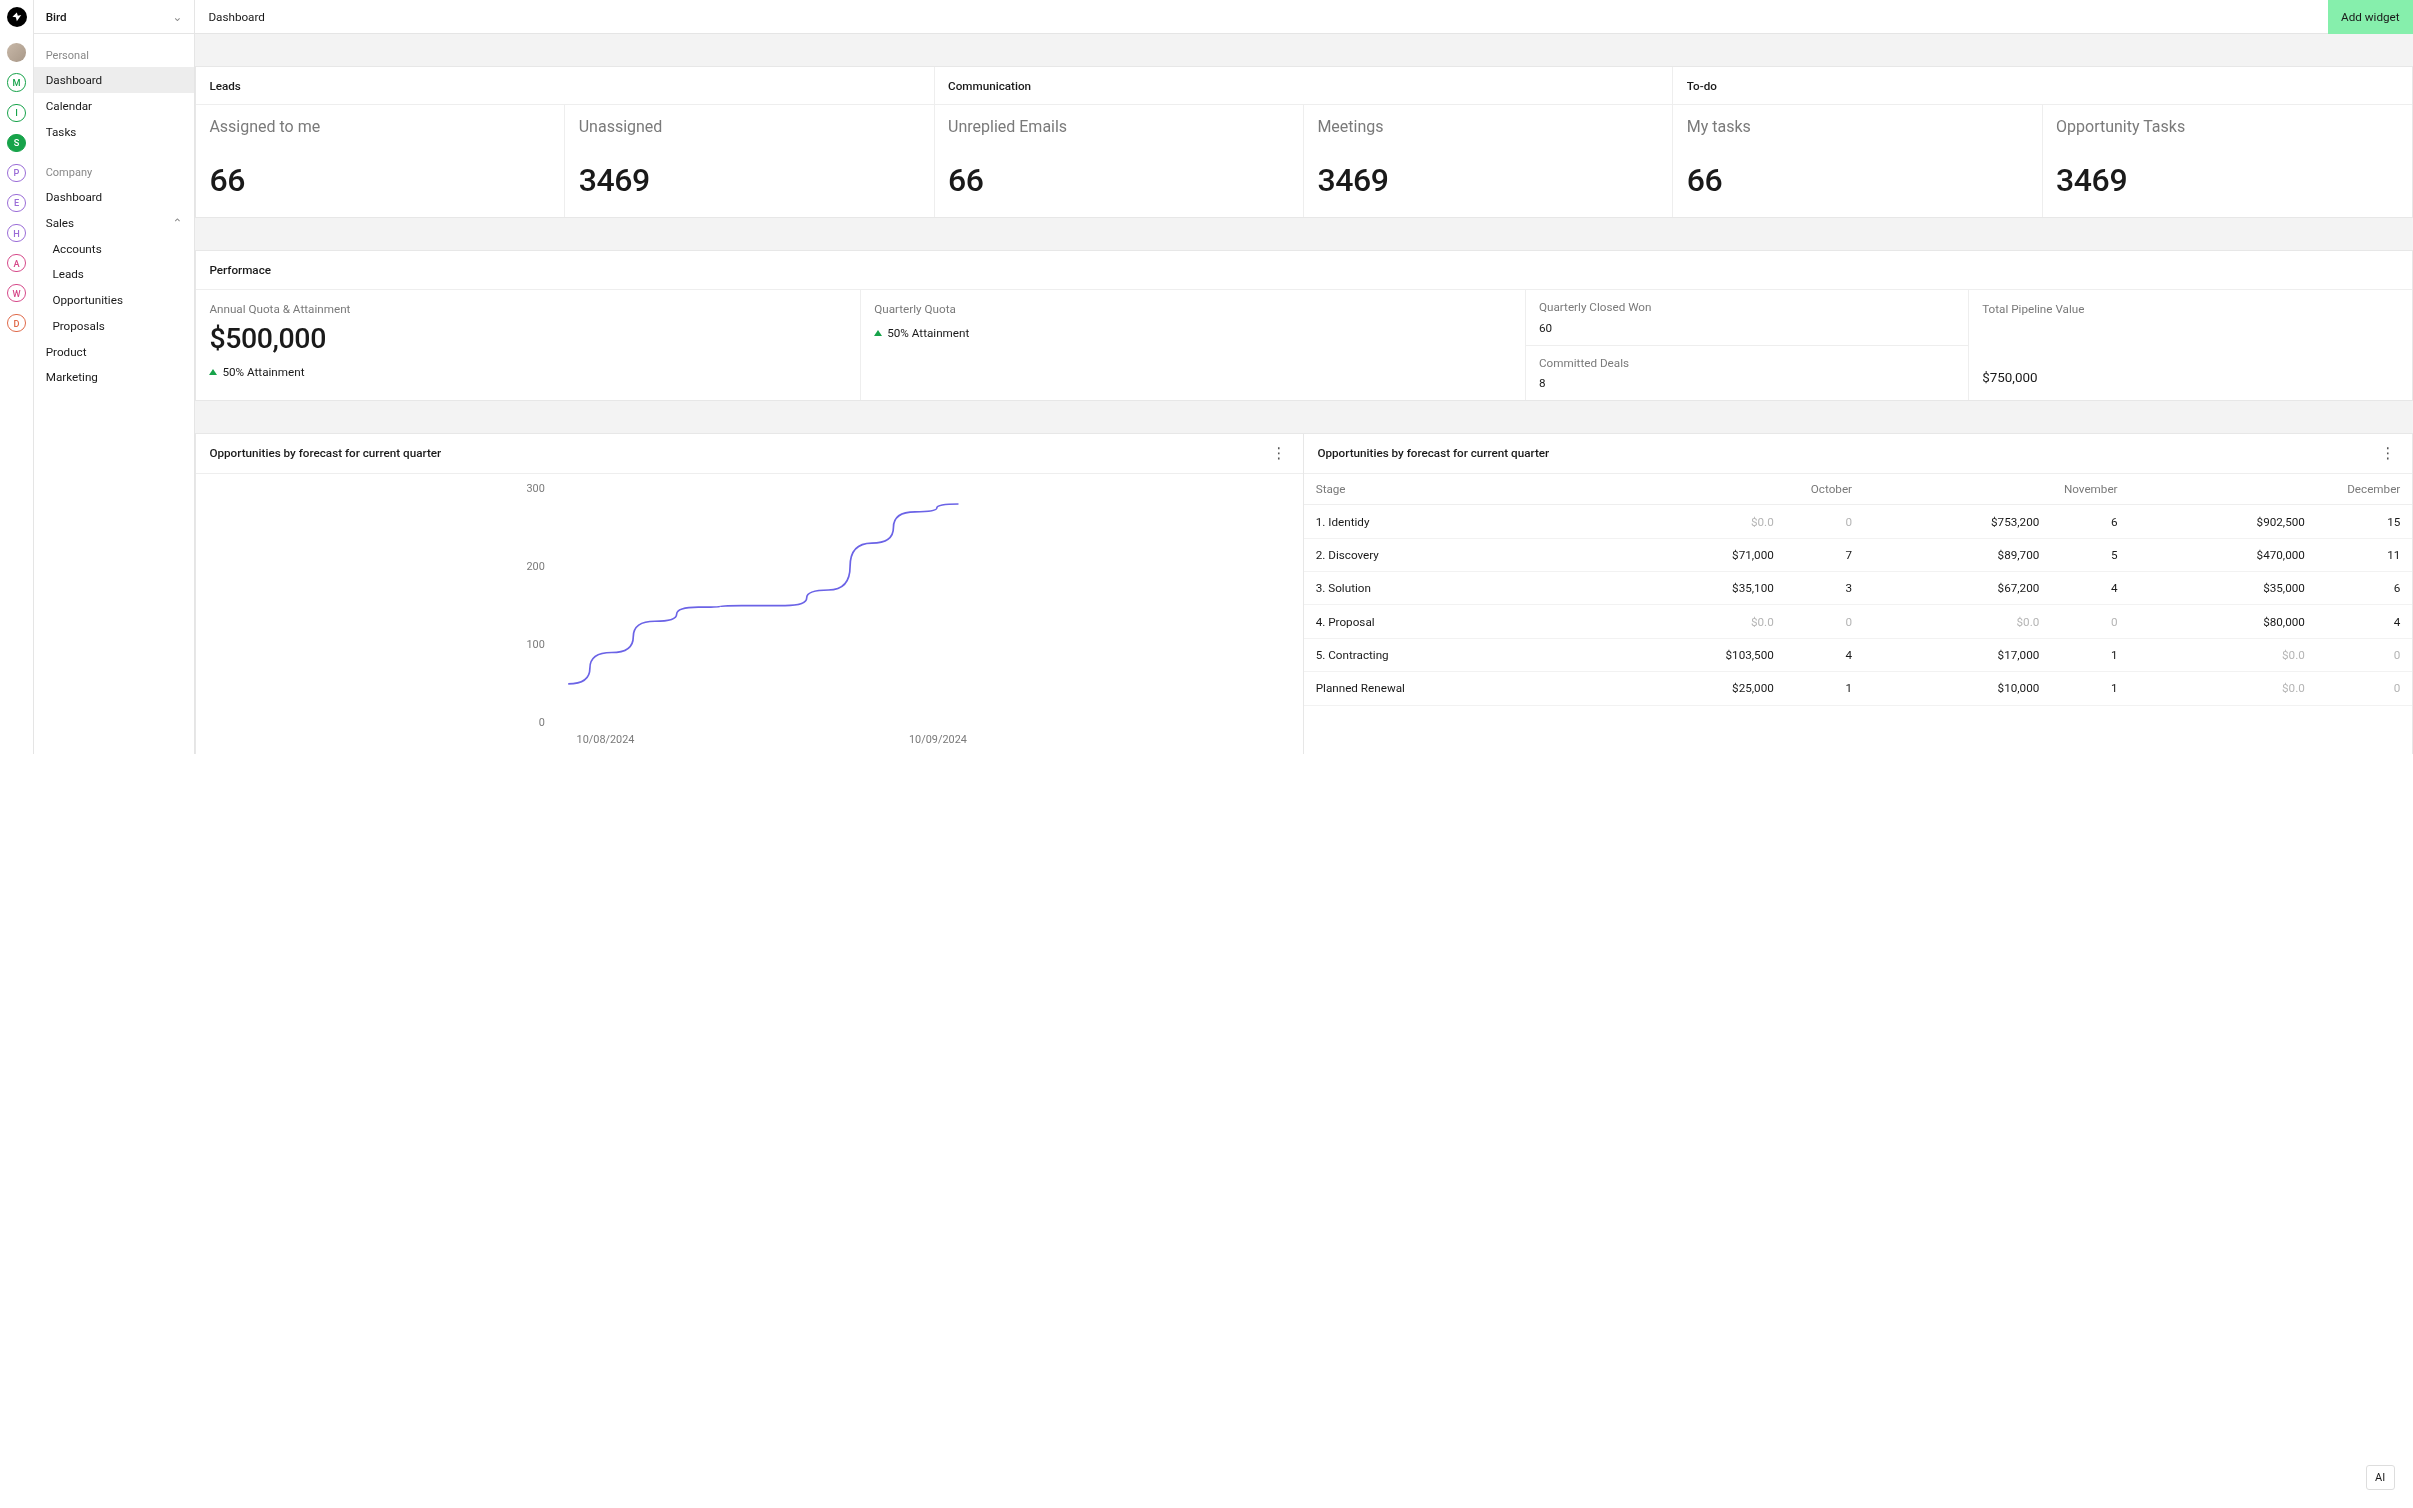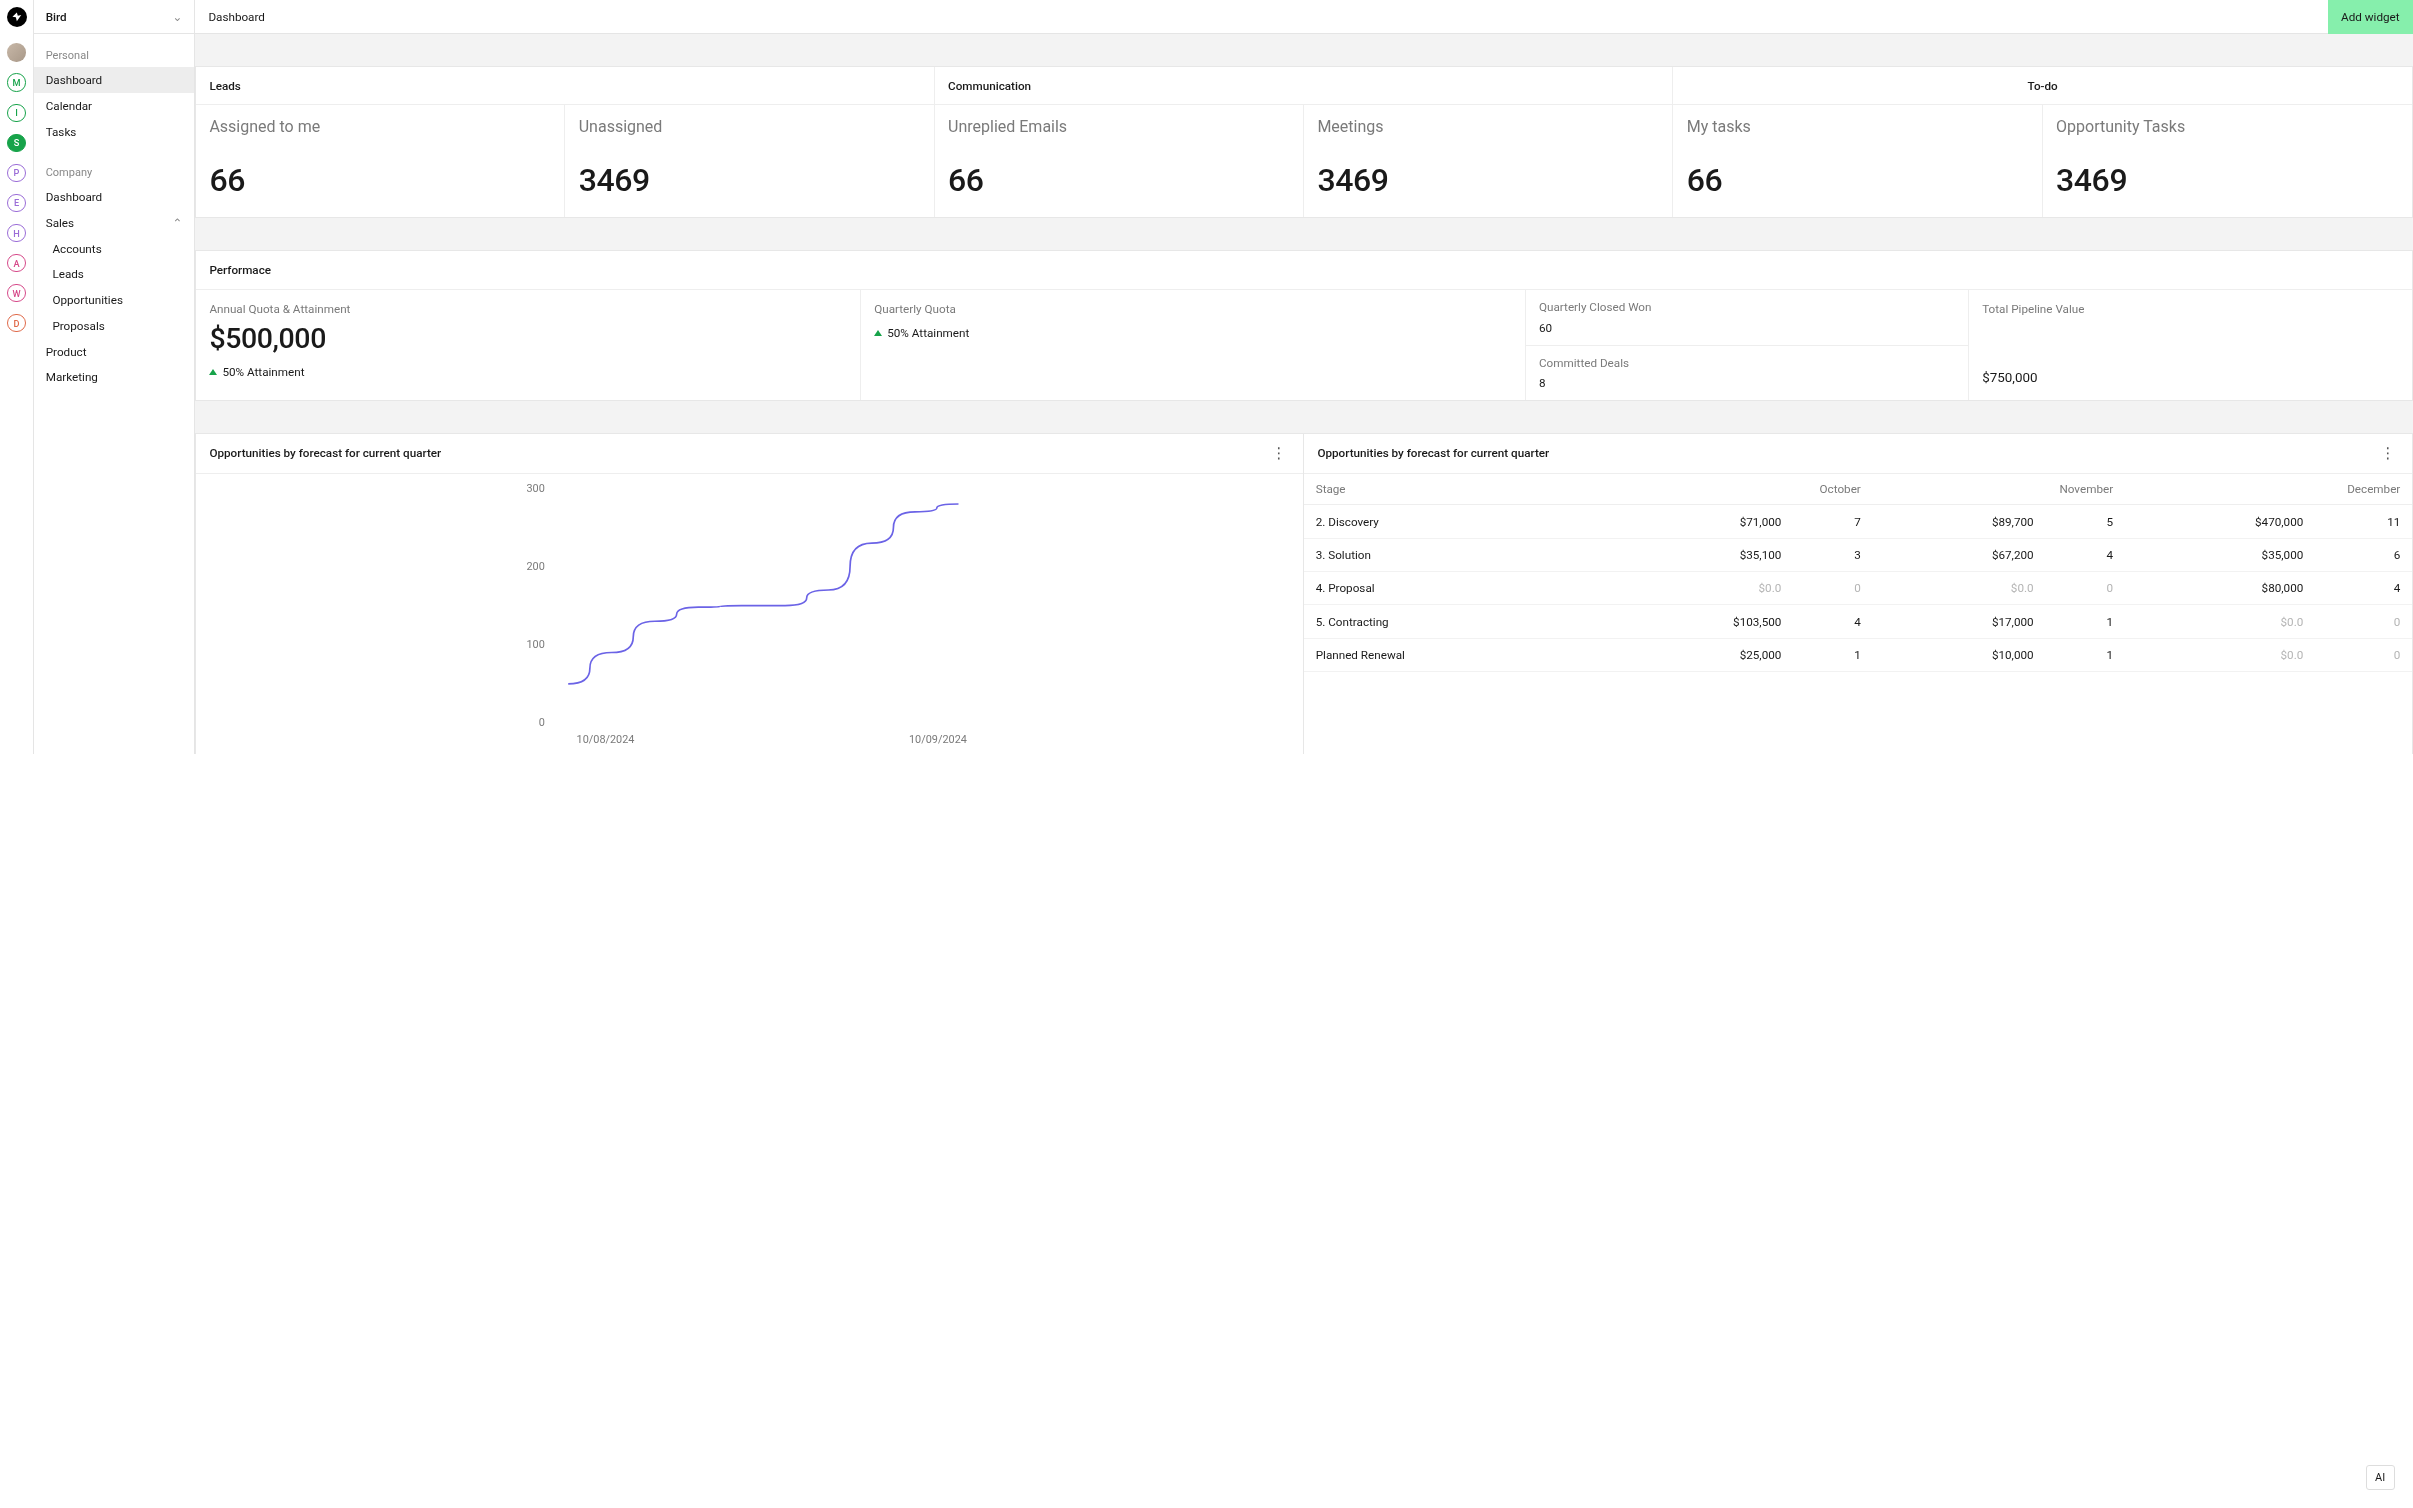--- a/index.html
+++ b/index.html
@@ -21,21 +21,21 @@
 .nav .expand-row { display: flex; align-items: center; justify-content: space-between; padding-right: 11.7px; }
 .main { flex: 1; display: flex; flex-direction: column; background: #f3f3f3; overflow: auto; }
 .topbar { height: 34px; background: #fff; border-bottom: 0.8px solid #e5e5e5; display: flex; align-items: center; justify-content: space-between; padding-left: 13.4px; }
 .topbar .title { font-size: 11.7px; }
 .addwidget { background: #86efac; height: 34px; padding: 0 13.4px; display: flex; align-items: center; font-size: 11.7px; cursor: pointer; }
 .content { padding: 0; }
 .block { background: #fff; margin: 32px 0 0 0; border: 0.8px solid #e7e7e7; }
 .block.first { margin-top: 32px; }
 .block-headers { display: grid; grid-template-columns: 2fr 2fr 2fr; }
 .block-headers > div { padding: 11.7px 13.4px; font-size: 11.7px; font-weight: 500; border-right: 0.8px solid #eee; }
-.block-headers > div:last-child { border-right: none; text-align: center; }
+.block-headers > div:last-child { border-right: none; }
 .kpi-row { display: grid; grid-template-columns: repeat(6, 1fr); border-top: 0.8px solid #eee; }
 .kpi { border-right: 0.8px solid #eee; padding: 11.7px 13.4px 18.4px; }
 .kpi:last-child { border-right: none; }
 .kpi .label { color: #7a7a7a; font-size: 16px; margin-bottom: 25px; }
 .kpi .value { font-size: 32px; font-weight: 500; letter-spacing: -0.4px; }
 .perf-header { padding: 11.7px 13.4px; font-size: 11.7px; font-weight: 500; }
 .perf-row { display: grid; grid-template-columns: 1.5fr 1.5fr 1fr 1fr; border-top: 0.8px solid #eee; }
 .perf-cell { border-right: 0.8px solid #eee; padding: 11.7px 13.4px 15px; }
 .perf-cell:last-child { border-right: none; }
 .perf-cell .lbl { color: #7a7a7a; font-size: 11.7px; margin-bottom: 6.7px; }
@@ -218,20 +218,29 @@
           <thead>
             <tr>
               <th>Stage</th>
               <th colspan="2">October</th>
               <th colspan="2">November</th>
               <th colspan="2">December</th>
             </tr>
           </thead>
           <tbody id="table-body">
               <tr>
+                <td>1. Identidy</td>
+                <td class="muted">$0.0</td>
+                <td class="muted">0</td>
+                <td>$753,200</td>
+                <td>6</td>
+                <td>$902,500</td>
+                <td>15</td>
+              </tr>
+              <tr>
                 <td>2. Discovery</td>
                 <td>$71,000</td>
                 <td>7</td>
                 <td>$89,700</td>
                 <td>5</td>
                 <td>$470,000</td>
                 <td>11</td>
               </tr>
               <tr>
                 <td>3. Solution</td>

